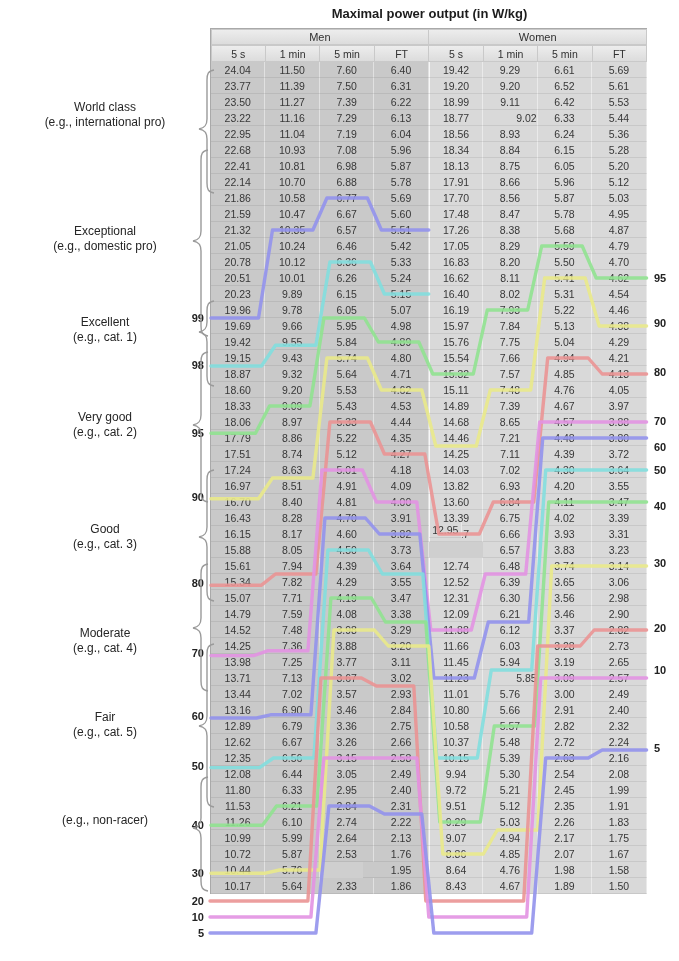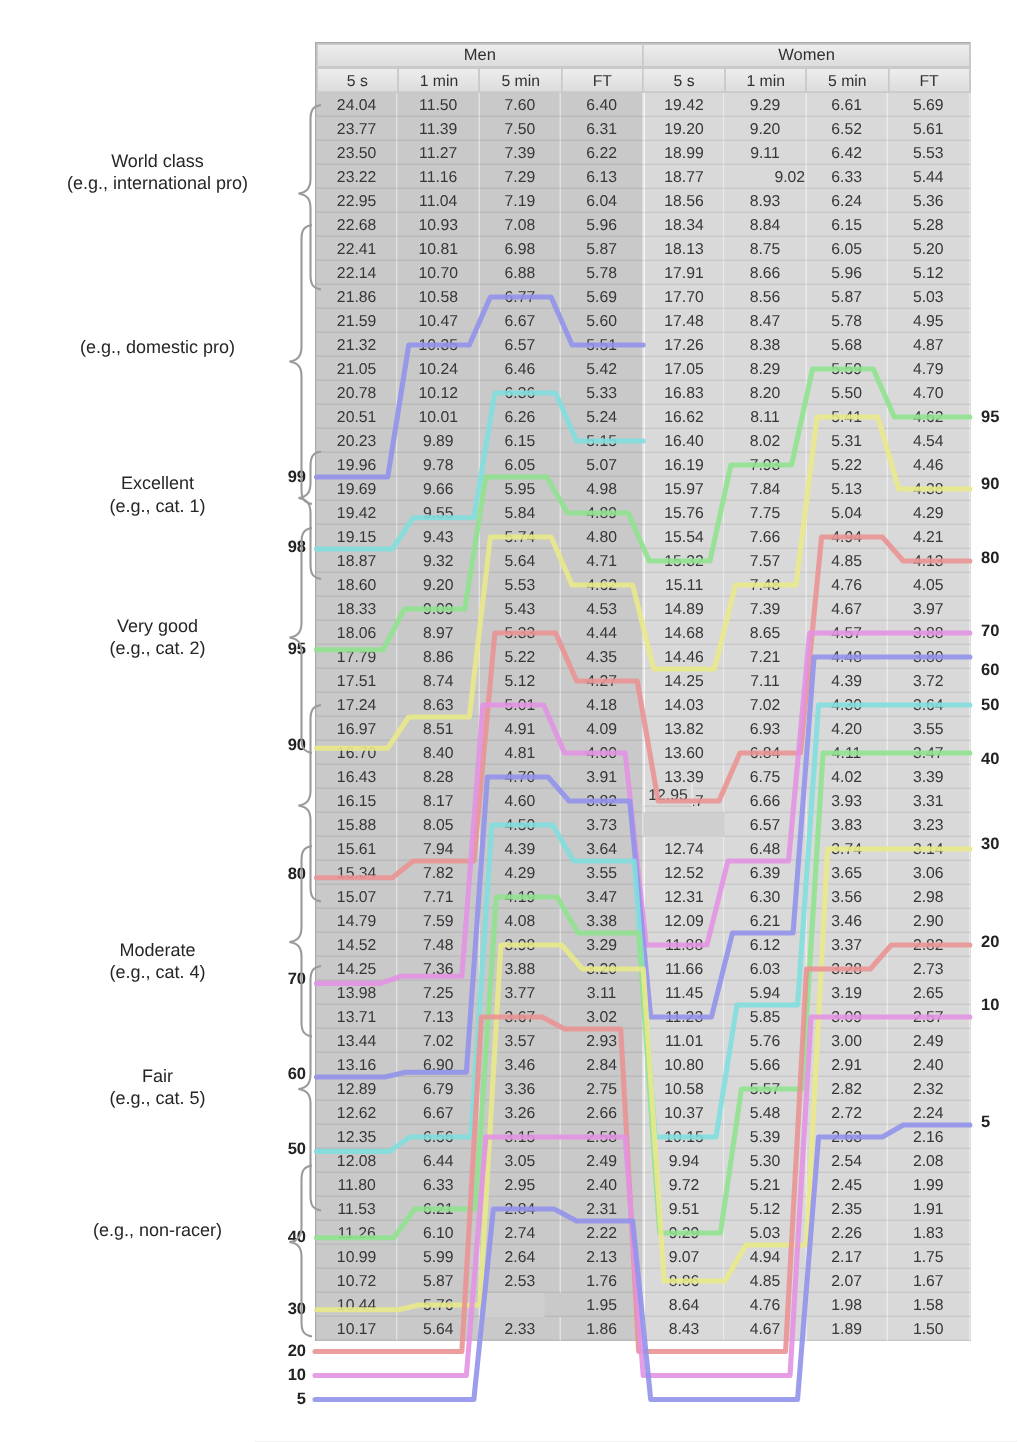--- a/index.html
+++ b/index.html
@@ -24,20 +24,21 @@
        font-size:12px;line-height:15px;}
   .pl{position:absolute;font-size:11px;font-weight:bold;color:#222;height:14px;line-height:14px;}
   .pl.left{left:158px;width:46px;text-align:right;}
   .pl.right{left:654px;width:30px;text-align:left;}
   #overlay{position:absolute;left:0;top:0;pointer-events:none;}
 </style>
 </head>
 <body>
 
 <div id="stage">
+  <div id="chart-title">Maximal power output (in W/kg)</div>
   <div id="table-frame"></div>
   <div id="table-layer">
       <div class="hcell gh" style="left: 210.5px; top: 29px; width: 218.8px; height: 16px;">Men</div>
       <div class="hcell gh" style="left: 428.3px; top: 29px; width: 218.8px; height: 16px;">Women</div>
       <div class="hcell ch" style="left: 210.5px; top: 45px; width: 55.45px; height: 17px;">5 s</div>
       <div class="hcell ch" style="left: 264.95px; top: 45px; width: 55.45px; height: 17px;">1 min</div>
       <div class="hcell ch" style="left: 319.4px; top: 45px; width: 55.45px; height: 17px;">5 min</div>
       <div class="hcell ch" style="left: 373.85px; top: 45px; width: 55.45px; height: 17px;">FT</div>
       <div class="hcell ch" style="left: 428.3px; top: 45px; width: 55.45px; height: 17px;">5 s</div>
       <div class="hcell ch" style="left: 482.75px; top: 45px; width: 55.45px; height: 17px;">1 min</div>
@@ -345,21 +346,21 @@
       <div class="dcell men" style="left: 374.35px; top: 654px; width: 54.45px; height: 16px;">3.11</div>
       <div class="dcell women wsep" style="left: 428.8px; top: 654px; width: 54.45px; height: 16px;">11.45</div>
       <div class="dcell women" style="left: 483.25px; top: 654px; width: 54.45px; height: 16px;">5.94</div>
       <div class="dcell women" style="left: 537.7px; top: 654px; width: 54.45px; height: 16px;">3.19</div>
       <div class="dcell women" style="left: 592.15px; top: 654px; width: 54.45px; height: 16px;">2.65</div>
       <div class="dcell men" style="left: 211px; top: 670px; width: 54.45px; height: 16px;">13.71</div>
       <div class="dcell men" style="left: 265.45px; top: 670px; width: 54.45px; height: 16px;">7.13</div>
       <div class="dcell men" style="left: 319.9px; top: 670px; width: 54.45px; height: 16px;">3.67</div>
       <div class="dcell men" style="left: 374.35px; top: 670px; width: 54.45px; height: 16px;">3.02</div>
       <div class="dcell women wsep" style="left: 428.8px; top: 670px; width: 54.45px; height: 16px;">11.23</div>
-      <div class="dcell women" style="left: 483.25px; top: 670px; width: 54.45px; height: 16px;">5.85</div>
+      <div class="dcell women" style="left: 483.25px; top: 670px; width: 54.45px; height: 16px; text-align: right;">5.85</div>
       <div class="dcell women" style="left: 537.7px; top: 670px; width: 54.45px; height: 16px;">3.09</div>
       <div class="dcell women" style="left: 592.15px; top: 670px; width: 54.45px; height: 16px;">2.57</div>
       <div class="dcell men" style="left: 211px; top: 686px; width: 54.45px; height: 16px;">13.44</div>
       <div class="dcell men" style="left: 265.45px; top: 686px; width: 54.45px; height: 16px;">7.02</div>
       <div class="dcell men" style="left: 319.9px; top: 686px; width: 54.45px; height: 16px;">3.57</div>
       <div class="dcell men" style="left: 374.35px; top: 686px; width: 54.45px; height: 16px;">2.93</div>
       <div class="dcell women wsep" style="left: 428.8px; top: 686px; width: 54.45px; height: 16px;">11.01</div>
       <div class="dcell women" style="left: 483.25px; top: 686px; width: 54.45px; height: 16px;">5.76</div>
       <div class="dcell women" style="left: 537.7px; top: 686px; width: 54.45px; height: 16px;">3.00</div>
       <div class="dcell women" style="left: 592.15px; top: 686px; width: 54.45px; height: 16px;">2.49</div>
@@ -459,31 +460,34 @@
       <div class="dcell women" style="left: 483.25px; top: 878px; width: 54.45px; height: 16px;">4.67</div>
       <div class="dcell women" style="left: 537.7px; top: 878px; width: 54.45px; height: 16px;">1.89</div>
       <div class="dcell women" style="left: 592.15px; top: 878px; width: 54.45px; height: 16px;">1.50</div>
     </div>
   <div id="labels-layer">
       <div class="cat" style="top: 100px;">
         <div>World class</div>
         <div>(e.g., international pro)</div>
       </div>
       <div class="cat" style="top: 224px;">
+        <div>Exceptional</div>
         <div>(e.g., domestic pro)</div>
       </div>
       <div class="cat" style="top: 315px;">
         <div>Excellent</div>
         <div>(e.g., cat. 1)</div>
       </div>
       <div class="cat" style="top: 410px;">
         <div>Very good</div>
         <div>(e.g., cat. 2)</div>
       </div>
       <div class="cat" style="top: 522px;">
+        <div>Good</div>
+        <div>(e.g., cat. 3)</div>
       </div>
       <div class="cat" style="top: 626px;">
         <div>Moderate</div>
         <div>(e.g., cat. 4)</div>
       </div>
       <div class="cat" style="top: 710px;">
         <div>Fair</div>
         <div>(e.g., cat. 5)</div>
       </div>
       <div class="cat" style="top: 813px;">

